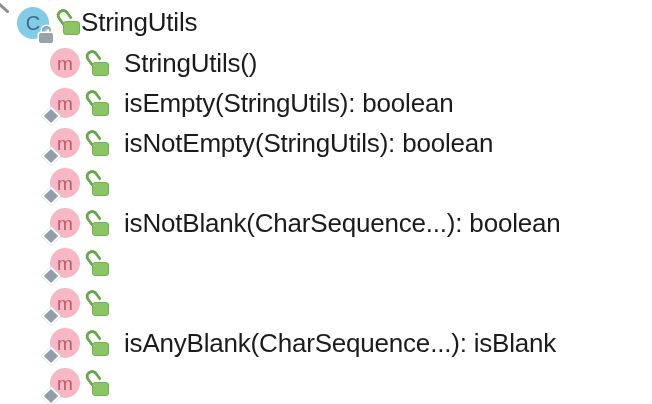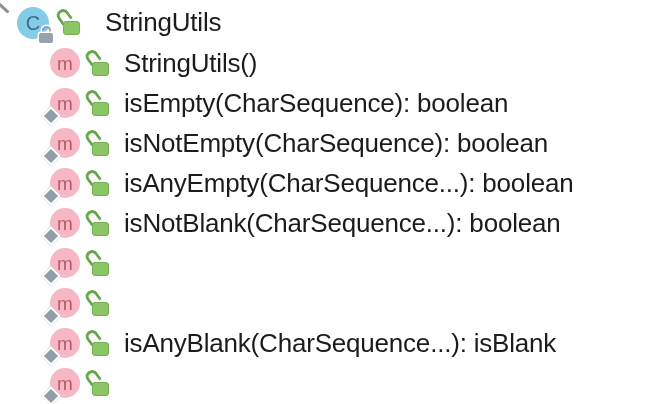--- a/index.html
+++ b/index.html
@@ -131,21 +131,21 @@
     border-radius: 3px;
   }
   .class-row .padlock { margin-left: 8px; }
   .member-row .padlock { margin-left: 6px; }
 
   .label {
     font-size: 26px;
     color: #1b1b1d;
     letter-spacing: -0.2px;
   }
-  .class-row .label { margin-left: 24px; }
+  .class-row .label { margin-left: 0; }
   .member-row .label { margin-left: 14px; }
 </style>
 </head>
 <body>
 
 <div class="tree">
 
   <div class="row class-row">
     <span class="chevron"></span>
     <span class="icon bubble class-icon">
@@ -164,37 +164,36 @@
     </span>
     <span class="padlock"></span>
     <span class="label">StringUtils()</span>
   </div>
       <div class="row member-row">
     <span class="icon bubble method-icon">
       <span>m</span>
       <span class="static-diamond"></span>
     </span>
     <span class="padlock"></span>
-    <span class="label">isEmpty(CharSequence): boolean</span>
-  </div>
-      <div class="row member-row">
-    <span class="icon bubble method-icon">
-      <span>m</span>
-      <span class="static-diamond"></span>
-    </span>
-    <span class="padlock"></span>
-    <span class="label">isNotEmpty(CharSequence): boolean</span>
-  </div>
-      <div class="row member-row">
-    <span class="icon bubble method-icon">
-      <span>m</span>
-      <span class="static-diamond"></span>
-    </span>
-    <span class="padlock"></span>
-    <span class="label">isAnyEmpty(CharSequence...): boolean</span>
+    <span class="label">isEmpty(StringUtils): boolean</span>
+  </div>
+      <div class="row member-row">
+    <span class="icon bubble method-icon">
+      <span>m</span>
+      <span class="static-diamond"></span>
+    </span>
+    <span class="padlock"></span>
+    <span class="label">isNotEmpty(StringUtils): boolean</span>
+  </div>
+      <div class="row member-row">
+    <span class="icon bubble method-icon">
+      <span>m</span>
+      <span class="static-diamond"></span>
+    </span>
+    <span class="padlock"></span>
   </div>
       <div class="row member-row">
     <span class="icon bubble method-icon">
       <span>m</span>
       <span class="static-diamond"></span>
     </span>
     <span class="padlock"></span>
     <span class="label">isNotBlank(CharSequence...): boolean</span>
   </div>
       <div class="row member-row">

